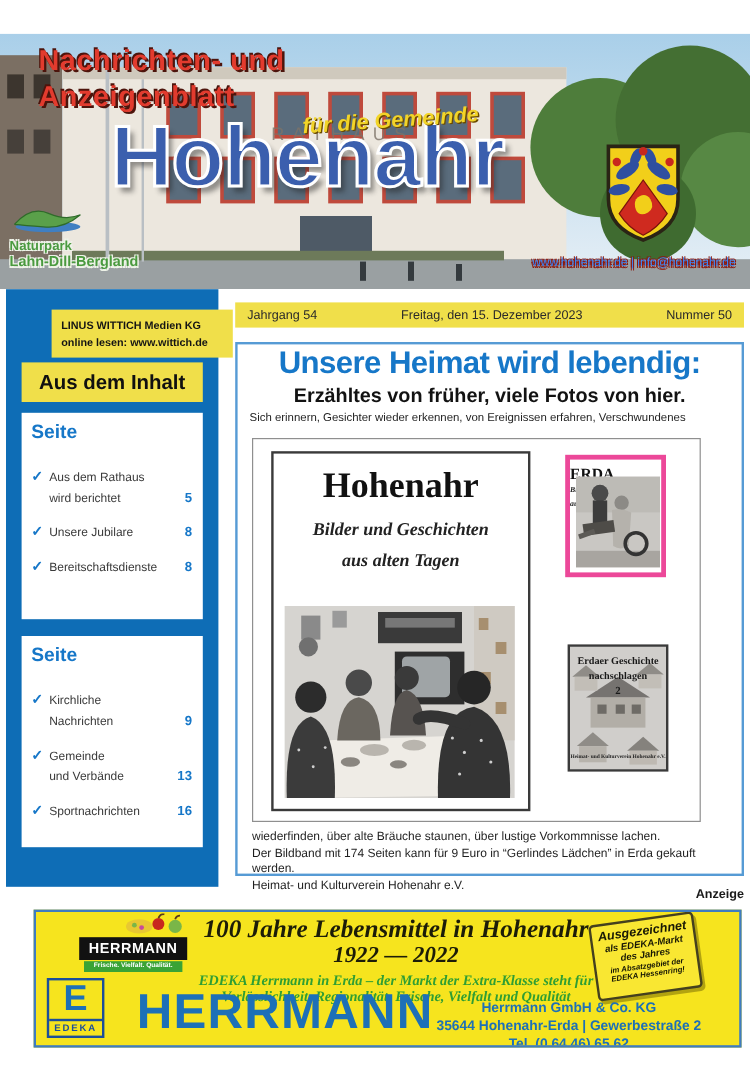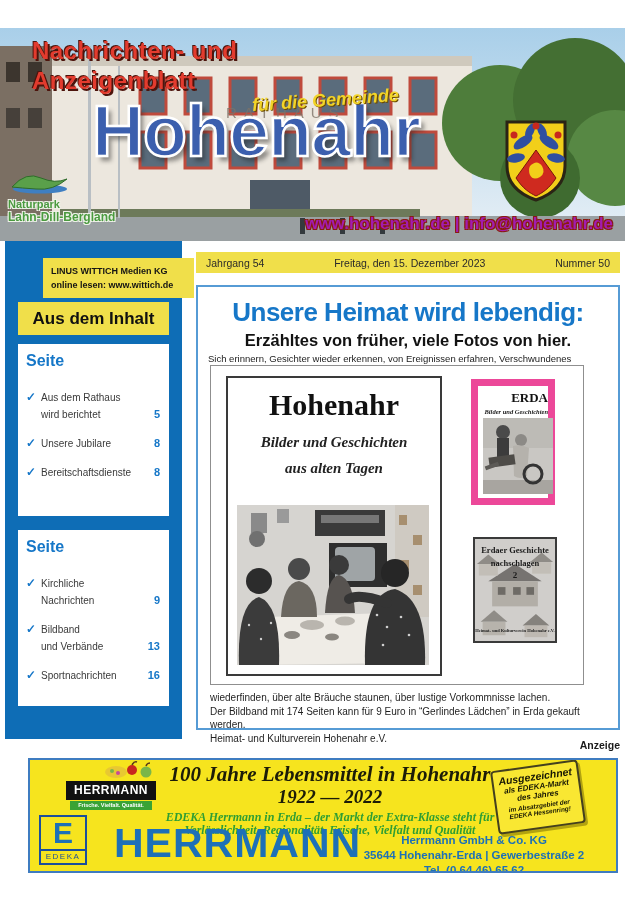--- a/index.html
+++ b/index.html
@@ -17,22 +17,22 @@
             color:#3b5fae;-webkit-text-stroke:2.5px #fff;text-shadow:4px 5px 4px rgba(30,30,30,.45);
             letter-spacing:-1px;}
   .tagline{position:absolute;left:252px;top:62px;z-index:4;font-size:18px;font-weight:bold;font-style:italic;
            color:#f2d428;text-shadow:1px 1px 0 #6b4a00;transform:rotate(-4deg);}
   .crest{position:absolute;left:503px;top:90px;z-index:3;width:66px;height:84px;}
   .naturpark{position:absolute;left:8px;top:142px;z-index:3;width:130px;}
   .naturpark .np-text{font-weight:bold;color:#4a9a3f;line-height:1.15;
       text-shadow:1px 1px 0 #eef3e8,-1px -1px 0 #eef3e8,1px -1px 0 #eef3e8,-1px 1px 0 #eef3e8;}
   .np1{font-size:11px;}
   .np2{font-size:12px;}
-  .site-url{position:absolute;right:12px;top:186px;z-index:3;font-size:17px;font-weight:bold;
-            color:#a21caf;text-shadow:1px 1px 0 #8a1a10,-1px -1px 0 #8a1a10,1px -1px 0 #8a1a10,-1px 1px 0 #8a1a10;}
+  .site-url{position:absolute;right:12px;top:186px;z-index:3;font-size:10px;font-weight:normal;
+            color:#3b82f6;text-shadow:1px 1px 0 #8a1a10,-1px -1px 0 #8a1a10,1px -1px 0 #8a1a10,-1px 1px 0 #8a1a10;}
 
   
   .sidebar{position:absolute;left:5px;top:241px;width:177px;height:498px;background:#0e6db6;}
   .pub-box{position:absolute;left:13px;top:17px;width:151px;height:40px;background:#f0df4a;
            box-sizing:border-box;padding:7px 8px;font-size:9px;font-weight:bold;color:#141414;line-height:1.55;margin-left:25px;}
   .inhalt-box{position:absolute;left:13px;top:61px;width:151px;height:33px;background:#f0df4a;
            font-size:17px;font-weight:bold;color:#101010;text-align:center;line-height:33px;}
   .toc-box{position:absolute;left:13px;width:151px;background:#fff;box-sizing:border-box;padding:8px 9px 0 8px;}
   .toc-box.b1{top:103px;height:172px;}
   .toc-box.b2{top:289px;height:176px;}
@@ -42,31 +42,31 @@
   .toc-row.nocheck .toc-check{visibility:hidden;}
   .toc-page{margin-left:auto;color:#1677c8;font-weight:bold;font-size:11px;}
   .mt20{margin-top:20px;}.mt3{margin-top:3px;}.mt15{margin-top:15px;}
 
   
   .issue-bar{position:absolute;left:196px;top:252px;width:424px;height:21px;background:#f0df4a;
              display:flex;justify-content:space-between;align-items:center;box-sizing:border-box;
              padding:0 10px;font-size:10.5px;color:#2a2a2a;}
   .article{position:absolute;left:196px;top:285px;width:424px;height:445px;border:2px solid #569bd5;
            box-sizing:border-box;background:#fff;}
-  .art-title{margin-top:10px;text-align:center;font-size:26px;font-weight:bold;color:#1677c8;letter-spacing:-.5px;}
+  .art-title{text-align:center;font-size:26px;font-weight:bold;color:#1677c8;letter-spacing:-.5px;}
   .art-sub{text-align:center;font-size:16.5px;font-weight:bold;color:#121212;margin-top:3px;}
   .art-intro{font-size:9.5px;color:#222;margin:3px 0 0 10px;}
   .photo-area{position:absolute;left:12px;top:78px;width:372px;height:318px;border:1px solid #8f8f8f;background:#fff;}
   .cover-main{position:absolute;left:15px;top:10px;width:212px;height:296px;border:2px solid #3a3a3a;
               background:#fff;text-align:center;font-family:"Liberation Serif",serif;}
   .cover-main .cm-title{font-size:30px;font-weight:bold;color:#111;margin-top:10px;}
   .cover-main .cm-sub{font-size:15px;font-style:italic;font-weight:bold;color:#222;line-height:1.7;margin-top:8px;}
   .cover-main svg.bw{position:absolute;left:9px;bottom:9px;width:192px;height:160px;}
-  .cover-erda{position:absolute;left:260px;top:13px;width:84px;height:126px;border:7px solid #ec4899;
-              background:#fff;text-align:right;font-family:"Liberation Serif",serif;box-sizing:border-box;}
+  .cover-erda{position:absolute;left:260px;top:13px;width:84px;height:102px;border:4px solid #ec4899;
+              background:#fff;text-align:left;font-family:"Liberation Serif",serif;box-sizing:border-box;}
   .cover-erda .ce-title{font-size:13px;font-weight:bold;margin-top:4px;color:#111;}
   .cover-erda .ce-sub{font-size:6.5px;font-style:italic;font-weight:bold;color:#222;line-height:1.8;}
   .cover-erda svg.bw2{position:absolute;left:5px;bottom:4px;width:70px;height:76px;}
   .cover-village{position:absolute;left:262px;top:171px;width:84px;height:106px;border:2px solid #3a3a3a;
               background:#fff;box-sizing:border-box;overflow:hidden;font-family:"Liberation Serif",serif;}
   .cover-village svg.bw3{position:absolute;left:0;top:0;width:100%;height:100%;}
   .cv-t{position:relative;z-index:2;text-align:center;font-weight:bold;color:#1a1a1a;}
   .cv-1{font-size:8.5px;margin-top:6px;}
   .cv-2{font-size:8.5px;margin-top:3px;}
   .cv-3{font-size:9px;margin-top:2px;}
@@ -80,21 +80,21 @@
   .ad{position:absolute;left:28px;top:758px;width:590px;height:115px;background:#f6e41e;
       border:2px solid #3f7cc0;box-sizing:border-box;overflow:hidden;padding-left:13px;}
   .ad .fruits{position:absolute;left:72px;top:1px;width:56px;height:19px;}
   .herr-black{position:absolute;left:36px;top:21px;width:90px;height:19px;background:#111;color:#fff;
               font-size:12px;font-weight:bold;text-align:center;line-height:19px;letter-spacing:.5px;}
   .herr-green{position:absolute;left:40px;top:41px;width:82px;height:9px;background:#3aa335;color:#fff;
               font-size:5.5px;font-weight:bold;text-align:center;line-height:9px;}
   .edeka{position:absolute;left:9px;top:55px;width:48px;height:50px;border:2px solid #1b4e9b;
          box-sizing:border-box;background:#f6e41e;text-align:center;}
   .edeka .e-letter{font-size:30px;font-weight:bold;color:#1d70b7;line-height:32px;}
-  .edeka .e-name{border-top:2px solid #1b4e9b;font-size:8px;font-weight:normal;color:#1b4e9b;
+  .edeka .e-name{border-top:2px solid #1b4e9b;font-size:8px;font-weight:bold;color:#1b4e9b;
                  letter-spacing:1.5px;line-height:11px;}
   .ad-headline1{position:absolute;left:120px;top:2px;width:360px;text-align:center;
        font-family:"Liberation Serif",serif;font-style:italic;font-size:21px;color:#1c1c08;font-weight:600;}
   .ad-headline2{position:absolute;left:120px;top:26px;width:360px;text-align:center;
        font-family:"Liberation Serif",serif;font-style:italic;font-size:19px;color:#1c1c08;font-weight:600;}
   .ad-sub{position:absolute;left:120px;width:360px;text-align:center;font-family:"Liberation Serif",serif;
        font-style:italic;font-weight:bold;font-size:12px;color:#2f9e33;}
   .ad-sub.s1{top:50px;}
   .ad-sub.s2{top:63px;}
   .big-name{position:absolute;left:84px;top:60px;font-size:41px;font-weight:bold;color:#1d70b7;letter-spacing:1px;}
@@ -236,21 +236,21 @@
         <span class="toc-check">✓</span>
         <span>Kirchliche</span>
       </div>
       <div class="toc-row mt3 nocheck">
         <span class="toc-check">✓</span>
         <span>Nachrichten</span>
         <span class="toc-page">9</span>
       </div>
       <div class="toc-row mt15">
         <span class="toc-check">✓</span>
-        <span>Bildband</span>
+        <span>Gemeinde</span>
       </div>
       <div class="toc-row mt3 nocheck">
         <span class="toc-check">✓</span>
         <span>und Verbände</span>
         <span class="toc-page">13</span>
       </div>
       <div class="toc-row mt15">
         <span class="toc-check">✓</span>
         <span>Sportnachrichten</span>
         <span class="toc-page">16</span>

